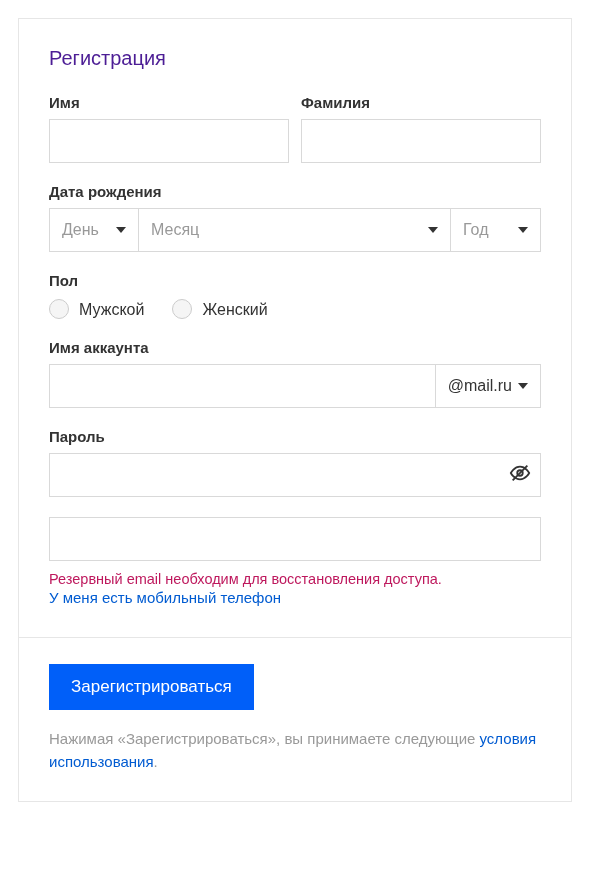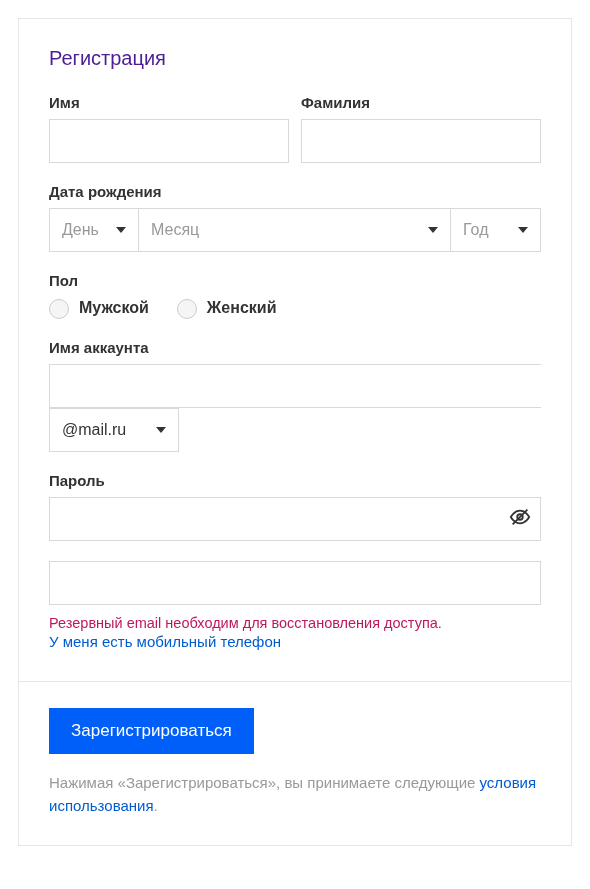--- a/index.html
+++ b/index.html
@@ -79,38 +79,36 @@
 .sel-day { width: 90px; }
 .sel-month { flex: 1; }
 .sel-year { width: 90px; }
 .radios {
   display: flex;
   gap: 28px;
   padding-top: 2px;
 }
 .radio {
   display: flex;
-  align-items: flex-start;
+  align-items: flex-end;
   gap: 10px;
   cursor: pointer;
-  font-weight: bold;
 }
 .radio-circle {
   width: 20px; height: 20px;
   border-radius: 50%;
   border: 1px solid #ccc;
   background: #f5f5f5;
 }
 .radio-label {
   font-size: 16px;
   color: #333;
 }
 .account-row {
   display: flex;
-  flex-direction: column;
 }
 .account-row .input { border-right: none; }
 .domain-select {
   width: 130px;
   height: 44px;
   border: 1px solid #d9d9d9;
   display: flex;
   align-items: center;
   justify-content: space-between;
   padding: 0 12px;

